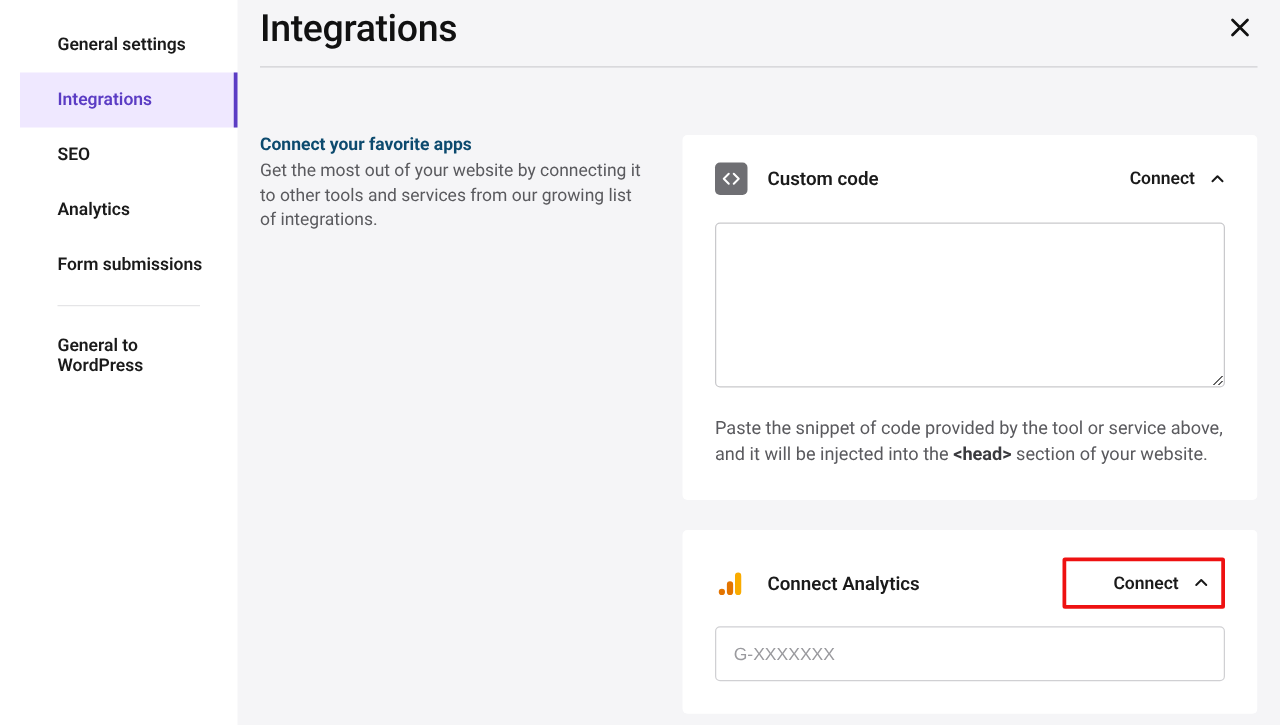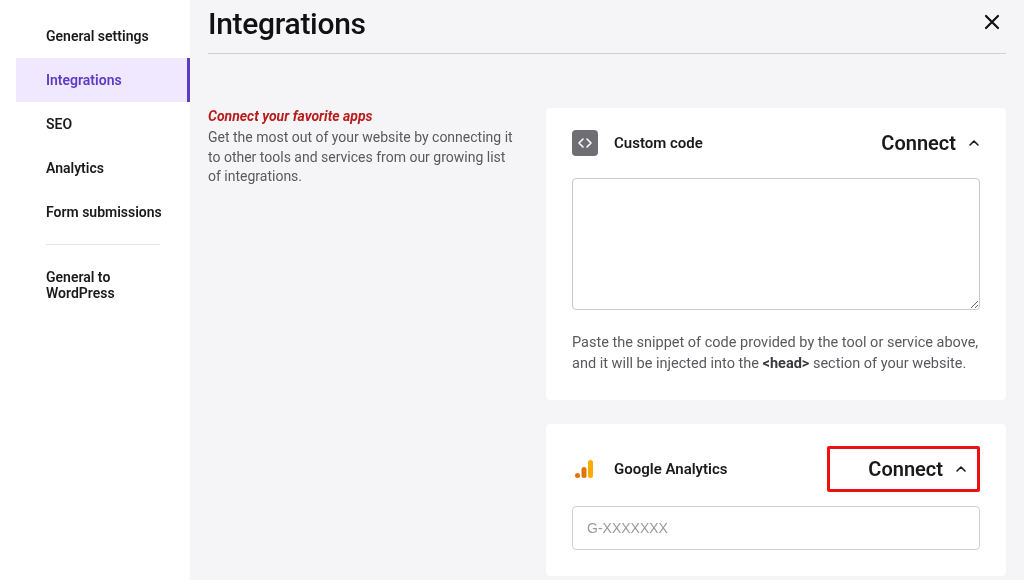--- a/index.html
+++ b/index.html
@@ -66,23 +66,22 @@
       flex: 1;
       overflow: hidden;
     }
     .intro {
       width: 310px;
       flex-shrink: 0;
     }
     .intro-title {
       font-size: 14px;
       font-weight: 700;
-      color: #b91c1c;
+      color: #0c4a6e;
       margin-bottom: 4px;
-      font-style: italic;
     }
     .intro-desc {
       font-size: 14px;
       color: #5a5a5e;
       line-height: 1.4;
     }
     .cards {
       flex: 1;
       display: flex;
       flex-direction: column;
@@ -119,21 +118,21 @@
       font-size: 15px;
       font-weight: 600;
       color: #1a1a1a;
     }
     .card-actions {
       display: flex;
       align-items: center;
       gap: 12px;
     }
     .connect-btn {
-      font-size: 20px;
+      font-size: 14px;
       font-weight: 600;
       color: #1a1a1a;
       cursor: pointer;
       margin-left: 28px;
     }
     .chevron {
       cursor: pointer;
     }
     .card-actions.highlighted {
       border: 3px solid #e11;
@@ -240,21 +239,21 @@
       <div class="card ga-card">
         <div class="card-header">
           <div class="card-header-left">
             <span class="card-icon">
               <svg width="22" height="22" viewBox="0 0 22 22">
                 <rect x="14" y="2" width="5" height="18" rx="2.5" fill="#f9ab00"></rect>
                 <rect x="7.5" y="9" width="5" height="11" rx="2.5" fill="#e37400"></rect>
                 <circle cx="3.5" cy="17.5" r="2.5" fill="#e37400"></circle>
               </svg>
             </span>
-            <span class="card-title">Google Analytics</span>
+            <span class="card-title">Connect Analytics</span>
           </div>
           <div class="card-actions highlighted">
             <span class="connect-btn">Connect</span>
             <span class="chevron">
               <svg width="12" height="12" viewBox="0 0 12 12">
                   <path d="M2 8 L6 4 L10 8" stroke="#1a1a1a" stroke-width="1.6" fill="none" stroke-linecap="round" stroke-linejoin="round"></path>
                 </svg>
             </span>
           </div>
         </div>

